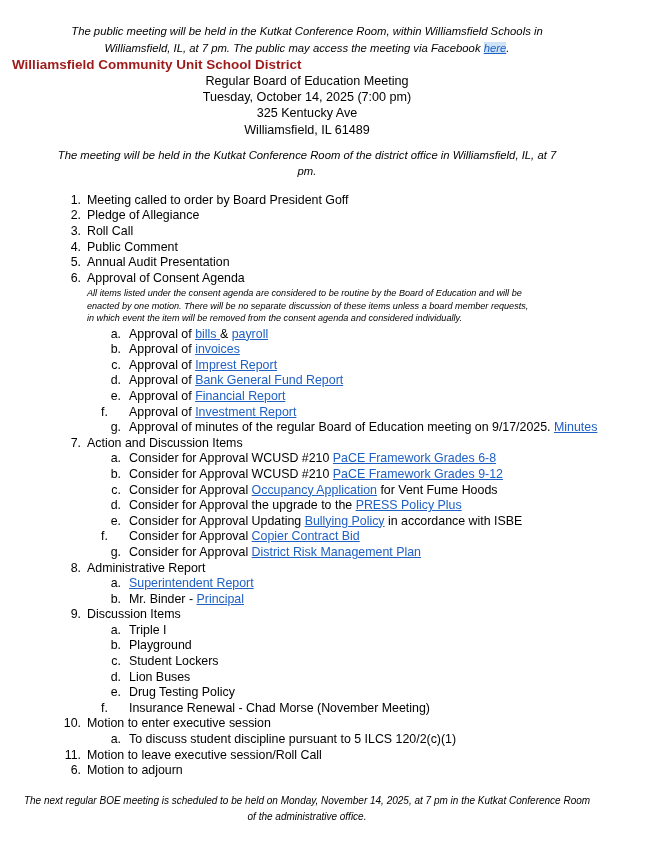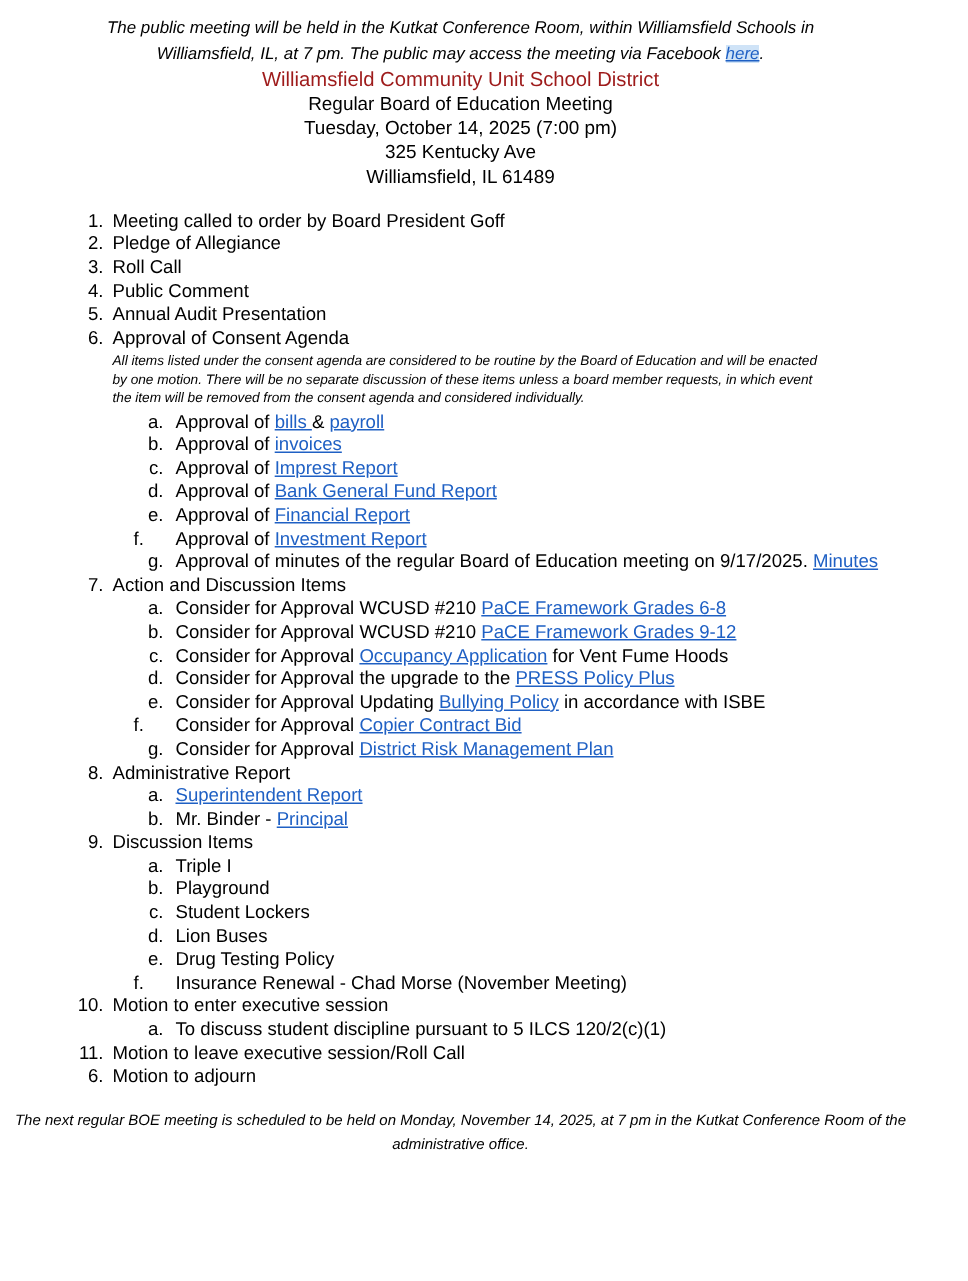--- a/index.html
+++ b/index.html
@@ -13,21 +13,21 @@
     height: 854px;
     font-family: "Liberation Sans", sans-serif;
     color: #000000;
     -webkit-font-smoothing: antialiased;
   }
 
   .page {
     width: 614px;
     height: 854px;
     box-sizing: border-box;
-    padding: 0;
+    padding: 12px;
     position: relative;
     overflow: hidden;
     background: #ffffff;
   }
 
   
   .intro-note {
     font-style: italic;
     font-size: 11.3px;
     line-height: 16.5px;
@@ -38,22 +38,21 @@
 
   .agenda-title {
     text-align: center;
     font-weight: bold;
     font-size: 13px;
     line-height: 17px;
     color: #9e1b1b;
     margin: 9px 0 0 0;
   }
   .district-title {
-    text-align: center;
-    font-weight: normal;
+    font-weight: bold;
     font-size: 13.5px;
     line-height: 17px;
     color: #9e1b1b;
     margin: 0;
   }
   .meeting-line {
     text-align: center;
     font-size: 12.6px;
     line-height: 16.2px;
     margin: 0;
@@ -150,20 +149,21 @@
 <div class="page">
 
   <p class="intro-note"><span>The public meeting will be held in the Kutkat Conference Room, within Williamsfield Schools in Williamsfield, IL, at 7 pm. The public may access the meeting via Facebook </span><a class="doclink highlight" href="#">here</a><span>.</span></p>
 
   <p class="district-title">Williamsfield Community Unit School District</p>
   <p class="meeting-line">Regular Board of Education Meeting</p>
   <p class="meeting-line">Tuesday, October 14, 2025 (7:00 pm)</p>
   <p class="meeting-line">325 Kentucky Ave</p>
   <p class="meeting-line">Williamsfield, IL 61489</p>
 
+  <p class="location-note">The meeting will be held in the Kutkat Conference Room of the district office in Williamsfield, IL, at 7 pm.</p>
 
   <ol class="agenda-list">
 
     <li>
       <span class="num">1.</span>
       <span class="item-text">Meeting called to order by Board President Goff</span>
     </li>
 
     <li>
       <span class="num">2.</span>

